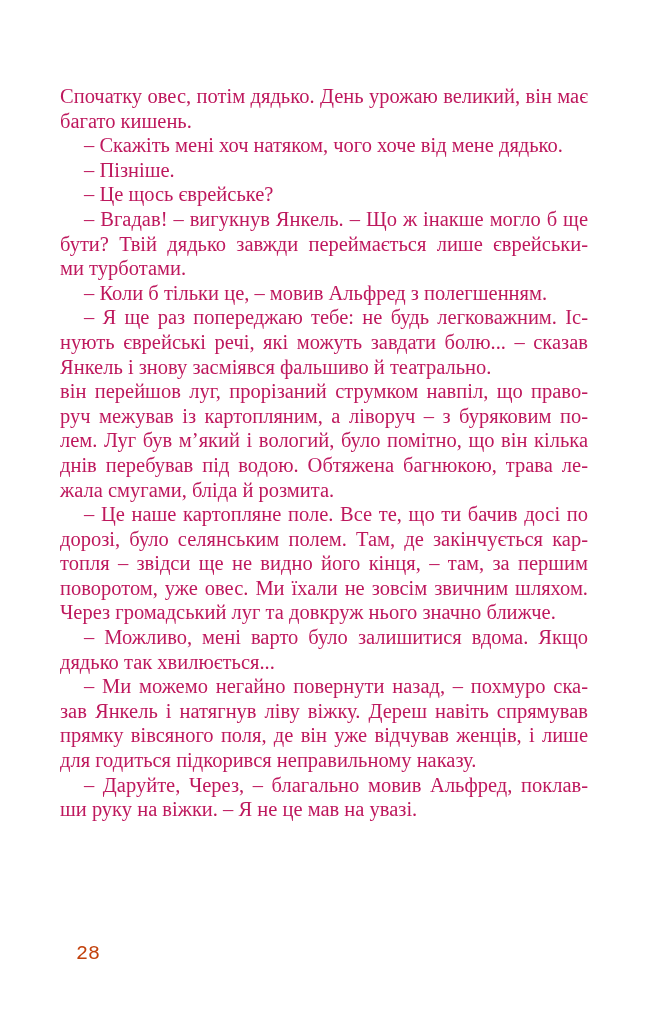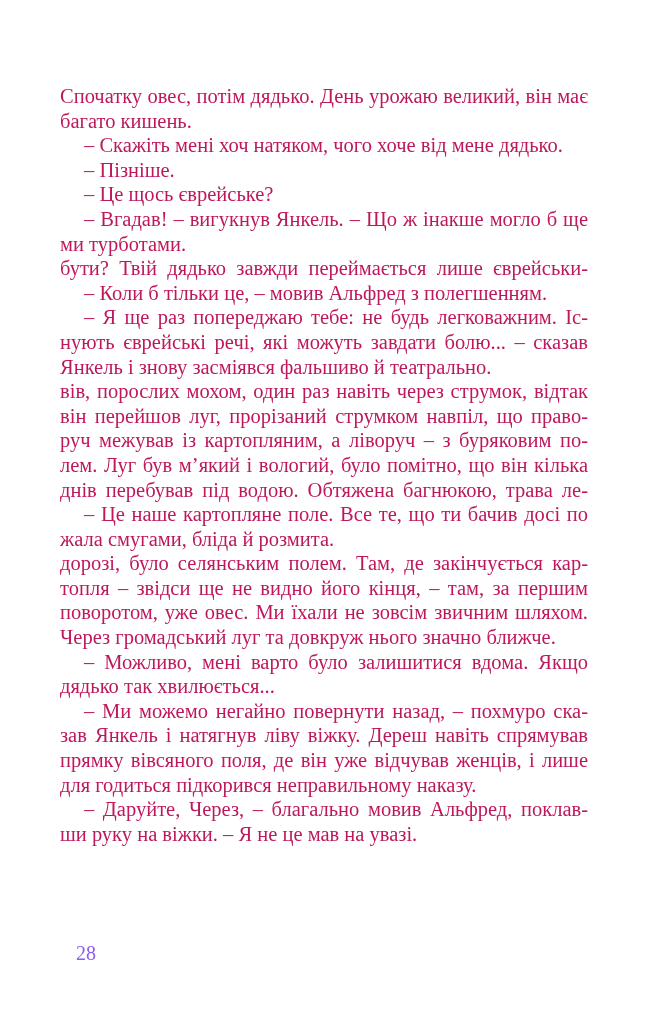--- a/index.html
+++ b/index.html
@@ -13,48 +13,47 @@
     font-size: 20.5px; line-height: 24.6px; color: #be185d;
   }
   .line {
     display: block; white-space: nowrap; height: 24.6px;
     text-align: justify; text-align-last: justify;
   }
   .line.last { text-align-last: left; }
   .line.indent { padding-left: 24px; }
   .page-number {
     position: absolute; left: 76px; top: 942px;
-    font-family: Liberation Serif, serif;
-    font-size: 20px; color: #8b5cf6;
+    font-family: Liberation Mono, monospace;
+    font-size: 20px; color: #c2410c;
   }
 </style>
 </head>
 <body>
 
 <div class="page">
   <div class="text-block" id="text-block">
       <span class="line">Спочатку овес, потім дядько. День урожаю великий, він має</span>
       <span class="line last">багато кишень.</span>
       <span class="line indent last">– Скажіть мені хоч натяком, чого хоче від мене дядько.</span>
       <span class="line indent last">– Пізніше.</span>
       <span class="line indent last">– Це щось єврейське?</span>
       <span class="line indent">– Вгадав! – вигукнув Янкель. – Що ж інакше могло б ще</span>
+      <span class="line">бути? Твій дядько завжди переймається лише єврейськи-</span>
       <span class="line last">ми турботами.</span>
-      <span class="line">бути? Твій дядько завжди переймається лише єврейськи-</span>
       <span class="line indent last">– Коли б тільки це, – мовив Альфред з полегшенням.</span>
       <span class="line indent">– Я ще раз попереджаю тебе: не будь легковажним. Іс-</span>
       <span class="line">нують єврейські речі, які можуть завдати болю... – сказав</span>
       <span class="line last">Янкель і знову засміявся фальшиво й театрально.</span>
-      <span class="line">вів, порослих мохом, один раз навіть через струмок, відтак</span>
       <span class="line">він перейшов луг, прорізаний струмком навпіл, що право-</span>
       <span class="line">руч межував із картопляним, а ліворуч – з буряковим по-</span>
       <span class="line">лем. Луг був м’який і вологий, було помітно, що він кілька</span>
       <span class="line">днів перебував під водою. Обтяжена багнюкою, трава ле-</span>
+      <span class="line last">жала смугами, бліда й розмита.</span>
       <span class="line indent">– Це наше картопляне поле. Все те, що ти бачив досі по</span>
-      <span class="line last">жала смугами, бліда й розмита.</span>
       <span class="line">дорозі, було селянським полем. Там, де закінчується кар-</span>
       <span class="line">топля – звідси ще не видно його кінця, – там, за першим</span>
       <span class="line">поворотом, уже овес. Ми їхали не зовсім звичним шляхом.</span>
       <span class="line last">Через громадський луг та довкруж нього значно ближче.</span>
       <span class="line indent">– Можливо, мені варто було залишитися вдома. Якщо</span>
       <span class="line last">дядько так хвилюється...</span>
       <span class="line indent">– Ми можемо негайно повернути назад, – похмуро ска-</span>
       <span class="line">зав Янкель і натягнув ліву віжку. Дереш навіть спрямував</span>
       <span class="line">прямку вівсяного поля, де він уже відчував женців, і лише</span>
       <span class="line last">для годиться підкорився неправильному наказу.</span>

